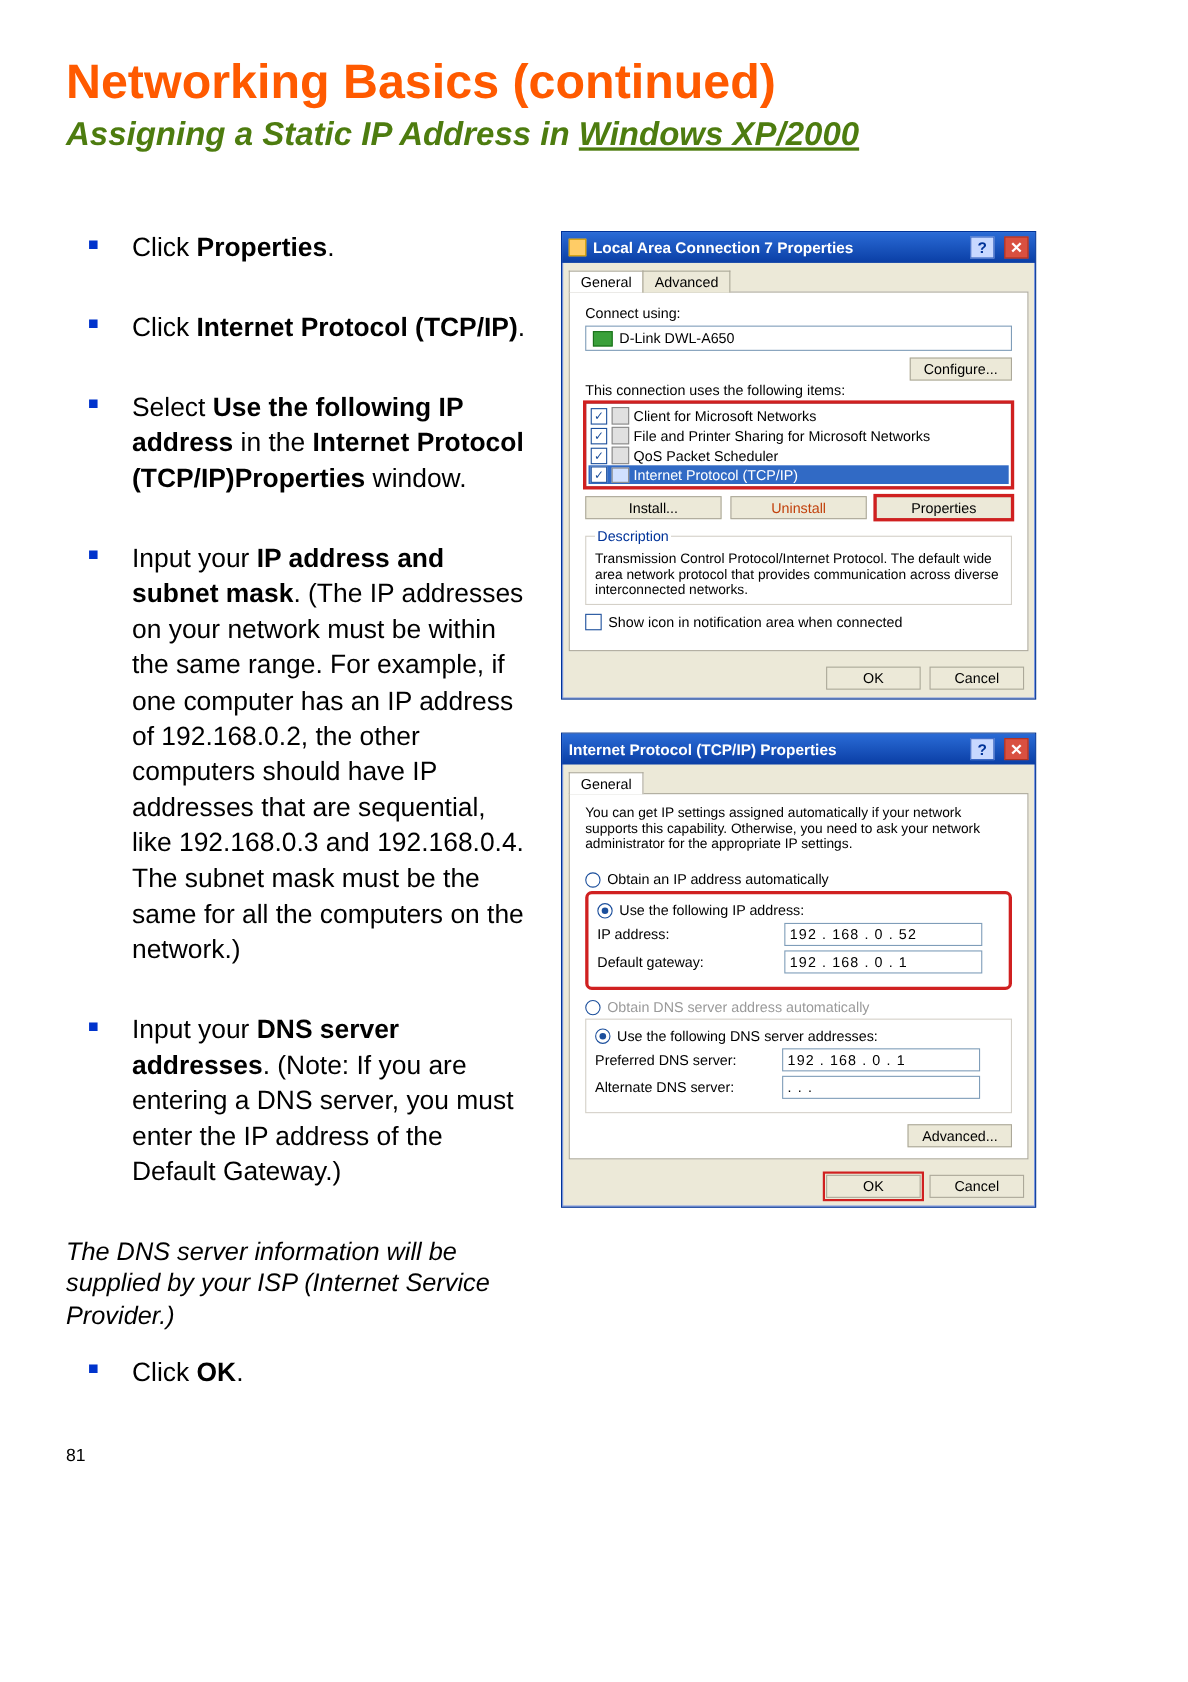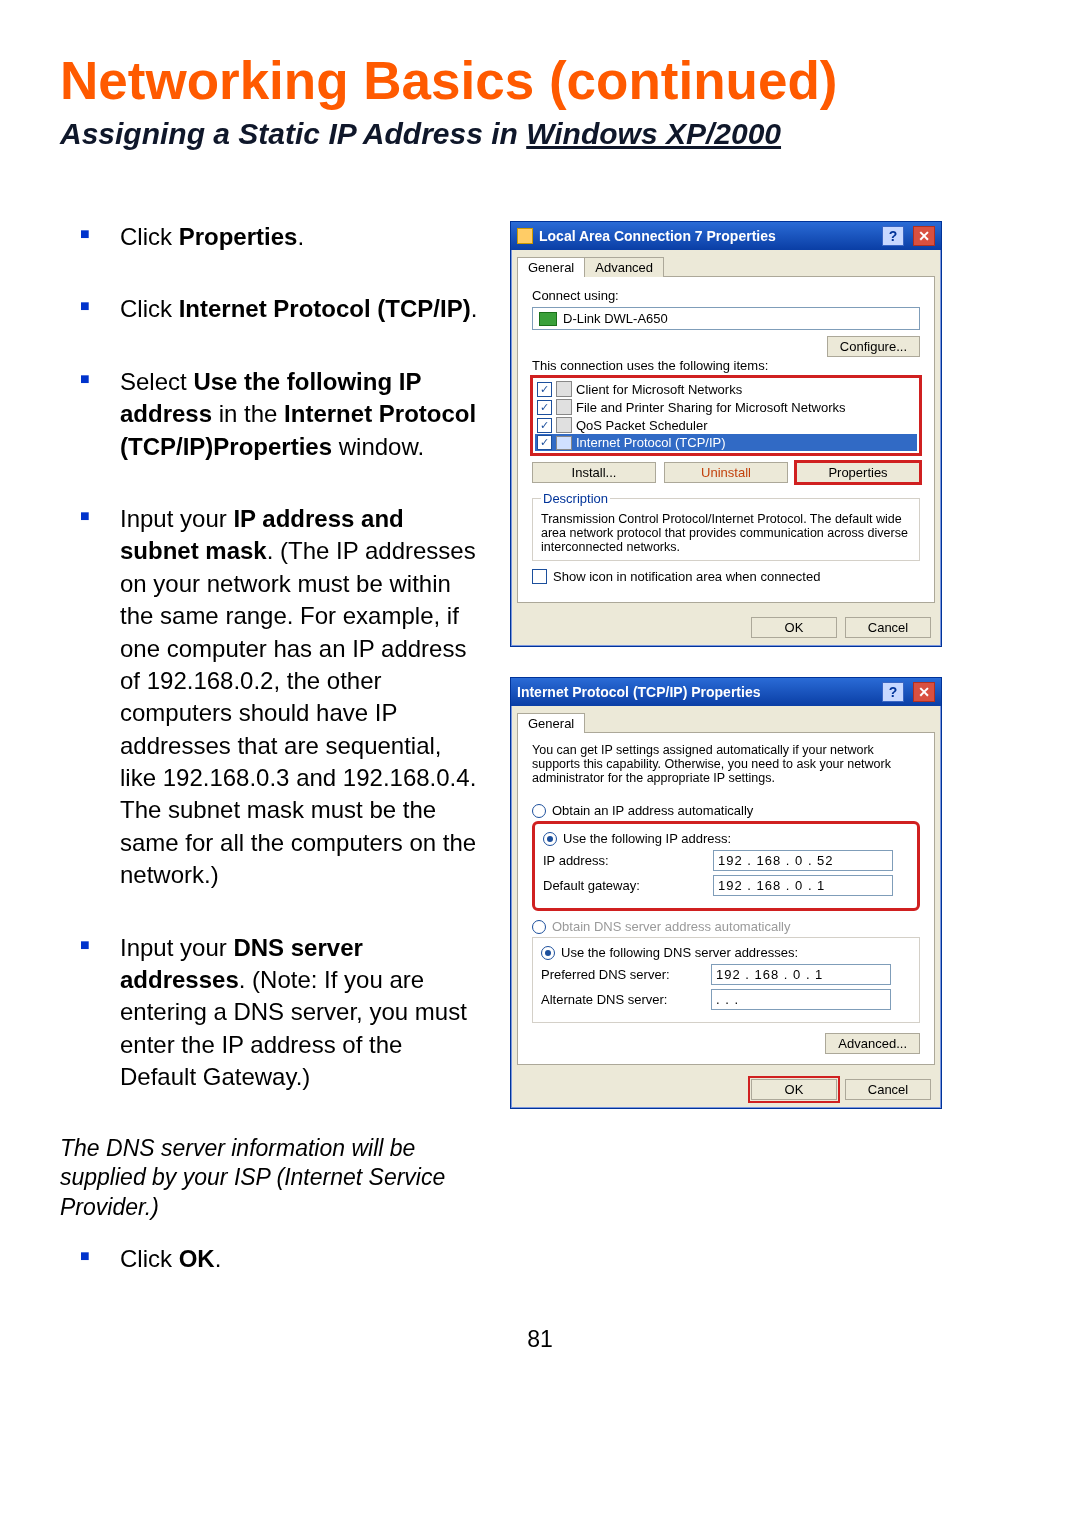--- a/index.html
+++ b/index.html
@@ -5,43 +5,43 @@
   body {
     margin: 0;
     padding: 50px 60px;
     font-family: Arial, Helvetica, sans-serif;
     background: #fff;
     width: 1080px;
     box-sizing: border-box;
   }
   .title {
     color: #ff5a00;
-    font-size: 53px;
+    font-size: 44px;
     font-weight: bold;
     margin: 0 0 6px 0;
   }
   .subtitle {
-    color: #0f172a;
+    color: #4d7c0f;
     font-size: 30px;
     font-weight: bold;
     font-style: italic;
     margin: 0 0 70px 0;
   }
   .subtitle .u { text-decoration: underline; }
   .content-row { display: flex; gap: 30px; }
   .left-col { flex: 0 0 420px; }
   .right-col { flex: 1; display:flex; flex-direction:column; gap:30px;}
   ul.steps { list-style: none; padding-left: 60px; margin: 0; }
   ul.steps li { position: relative; font-size: 24px; line-height: 1.35; margin-bottom: 40px; }
   ul.steps li::before {
     content: "■"; position: absolute; left: -40px; top: 2px; color: #0033cc; font-size: 16px;
   }
   .b { font-weight: bold; }
   .dns-note { font-style: italic; font-size: 23px; margin: 10px 0 20px 0; line-height:1.3;}
-  .pagenum { text-align: center; font-size: 23px; margin-top: 10px; }
+  .pagenum { text-align: left; font-size: 16px; margin-top: 10px; }
 
   
   .dialog {
     border: 1px solid #003399;
     background: #ece9d8;
     font-family: Tahoma, Arial, sans-serif;
     font-size: 14px;
     color: #000;
     width: 430px;
     box-shadow: 0 0 0 1px #7a96df inset;

